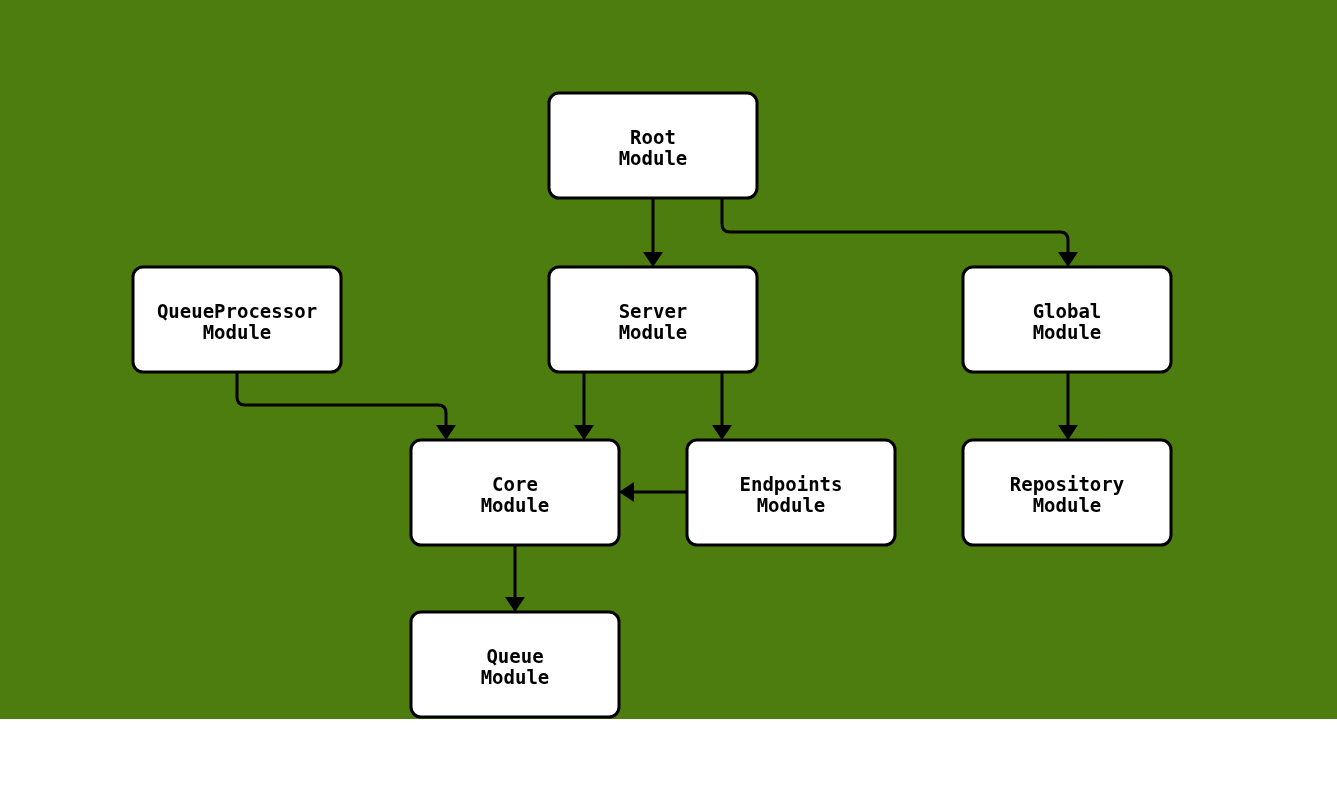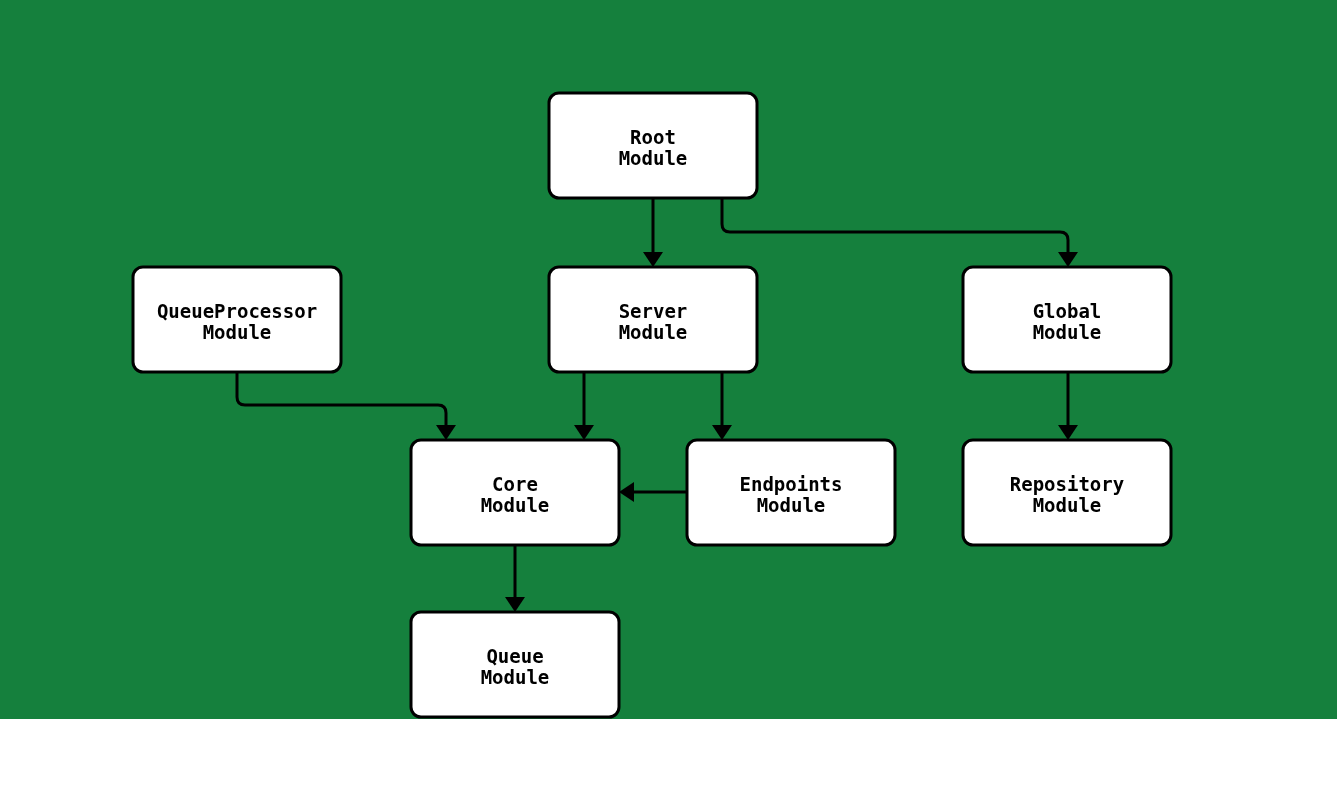--- a/index.html
+++ b/index.html
@@ -8,21 +8,21 @@
     background: #ffffff;
     width: 1337px;
     height: 809px;
     overflow: hidden;
     font-family: "DejaVu Sans Mono", "Liberation Mono", monospace;
   }
   #canvas {
     position: relative;
     width: 1337px;
     height: 719px;
-    background: #15803d;
+    background: #4d7c0f;
   }
   svg {
     display: block;
   }
   .node-rect {
     fill: #ffffff;
     stroke: #000000;
     stroke-width: 3px;
   }
   .edge-path {

